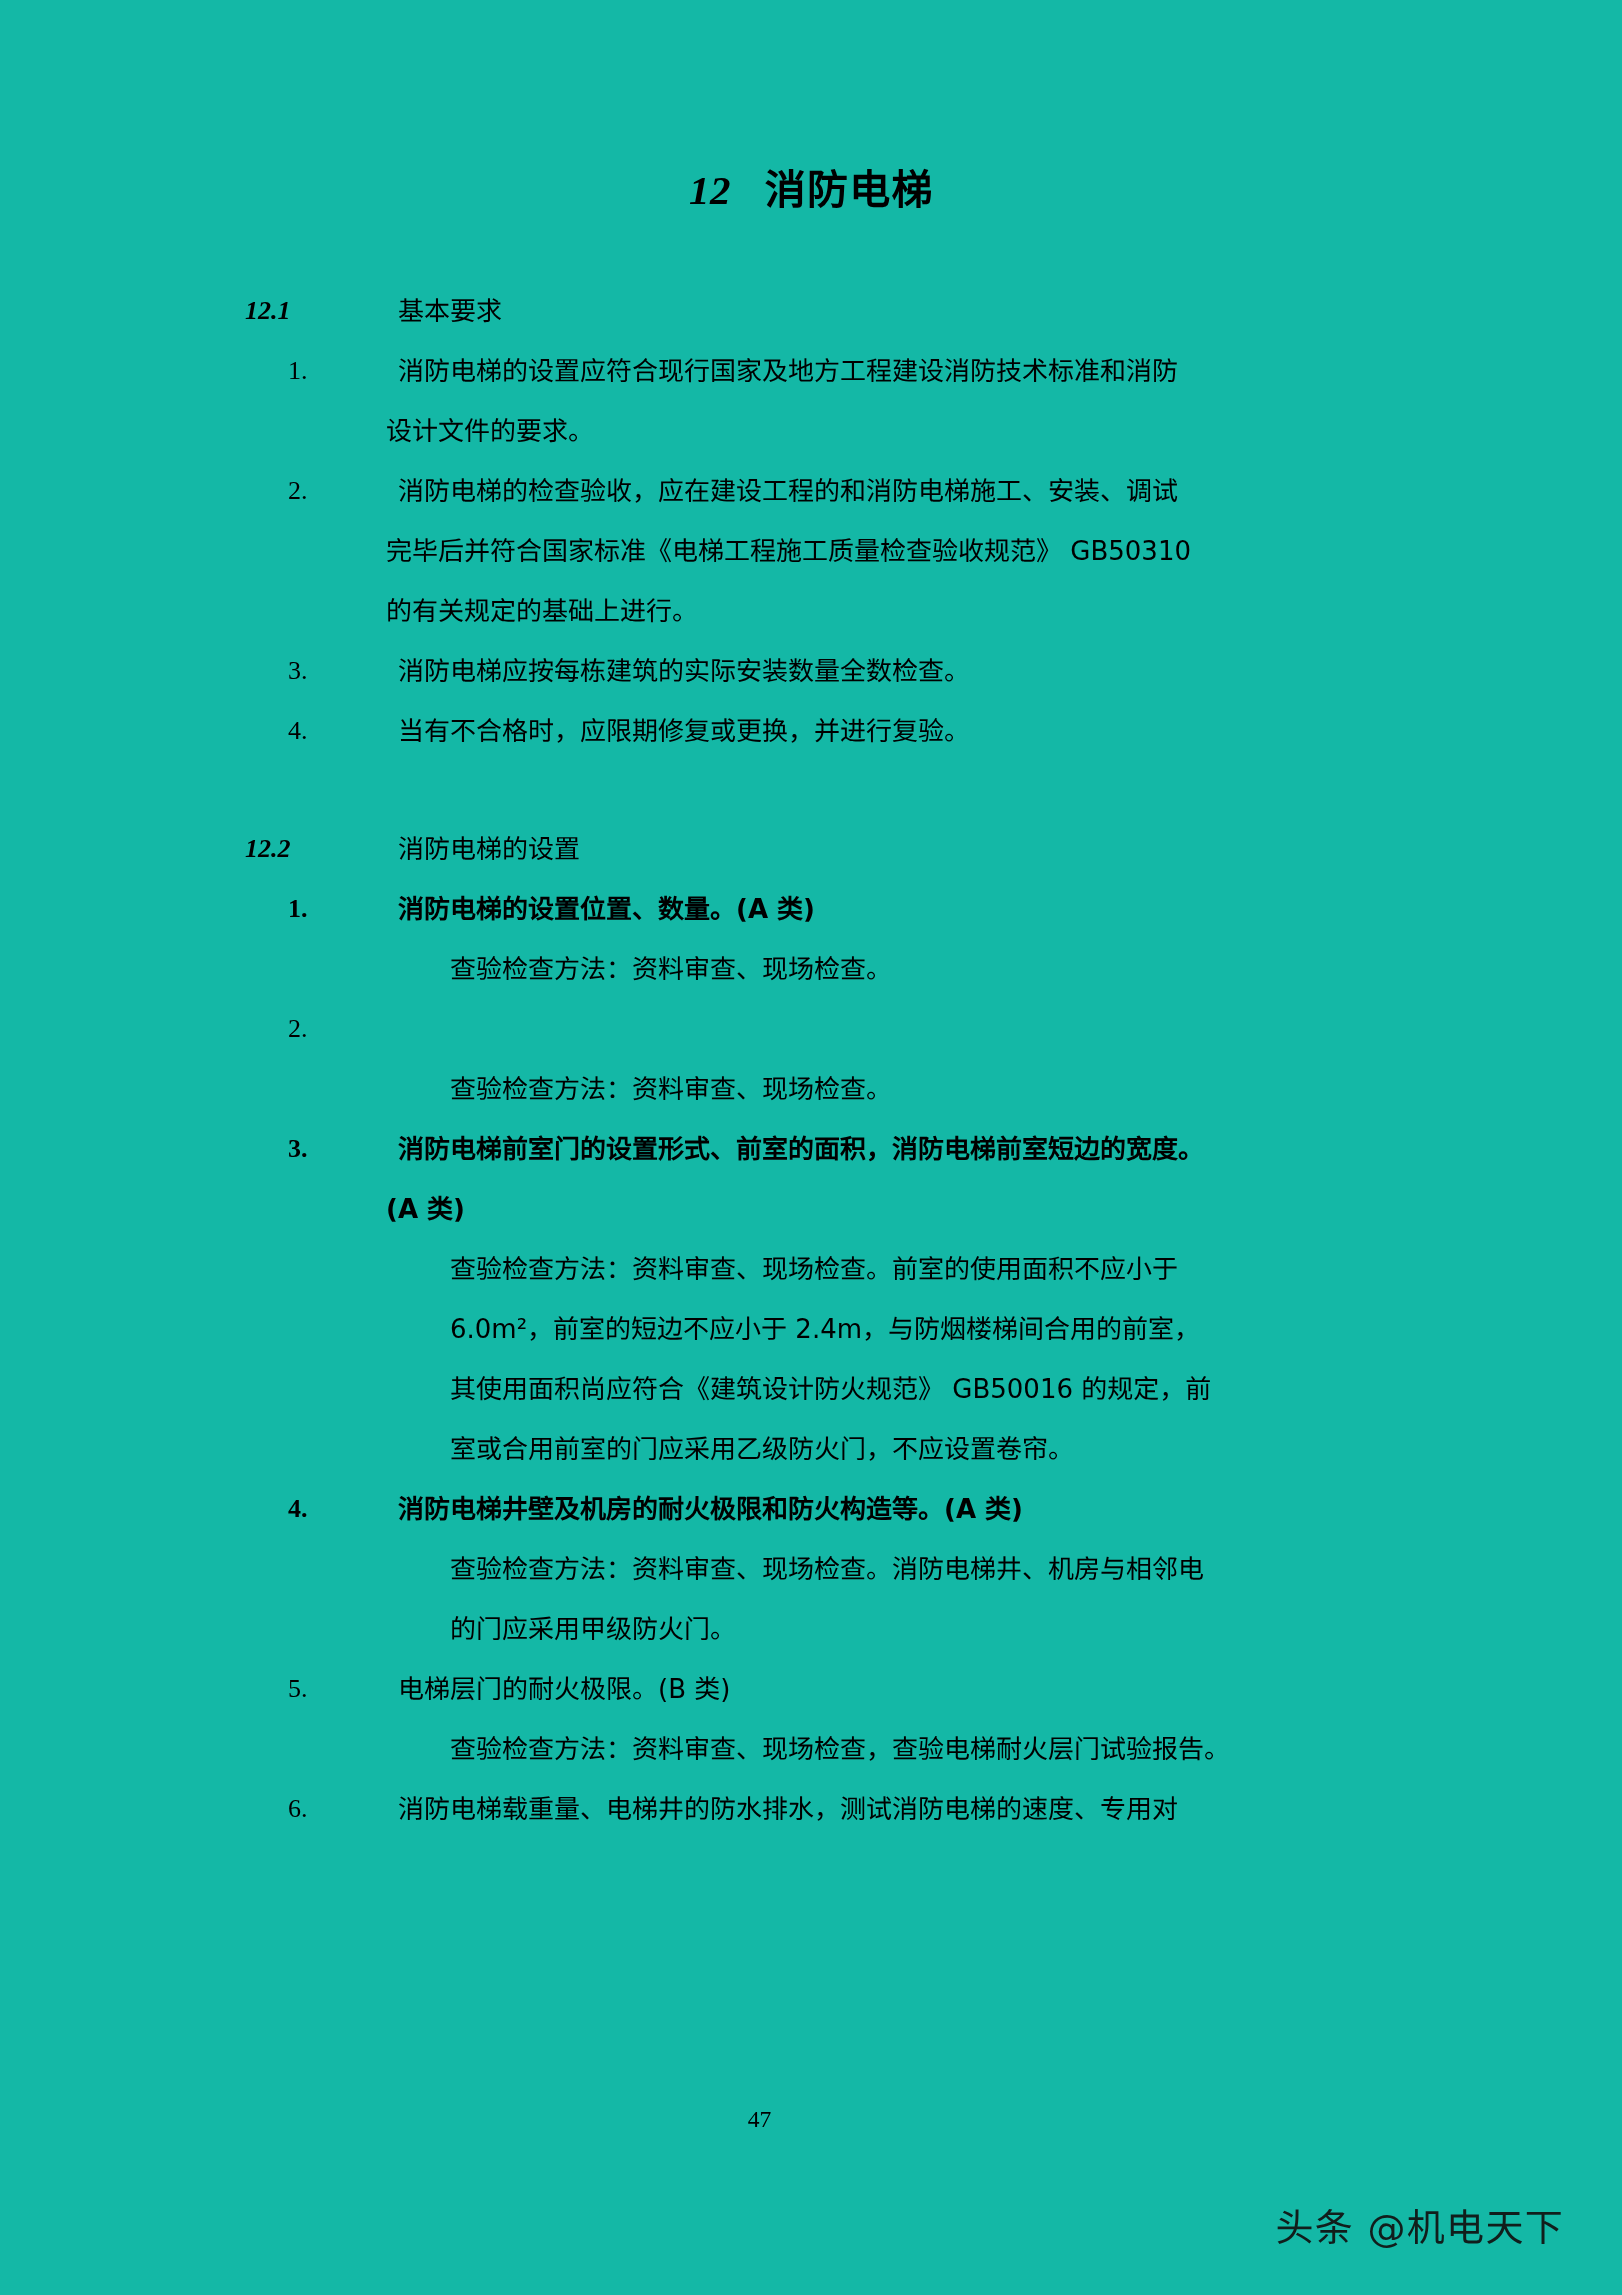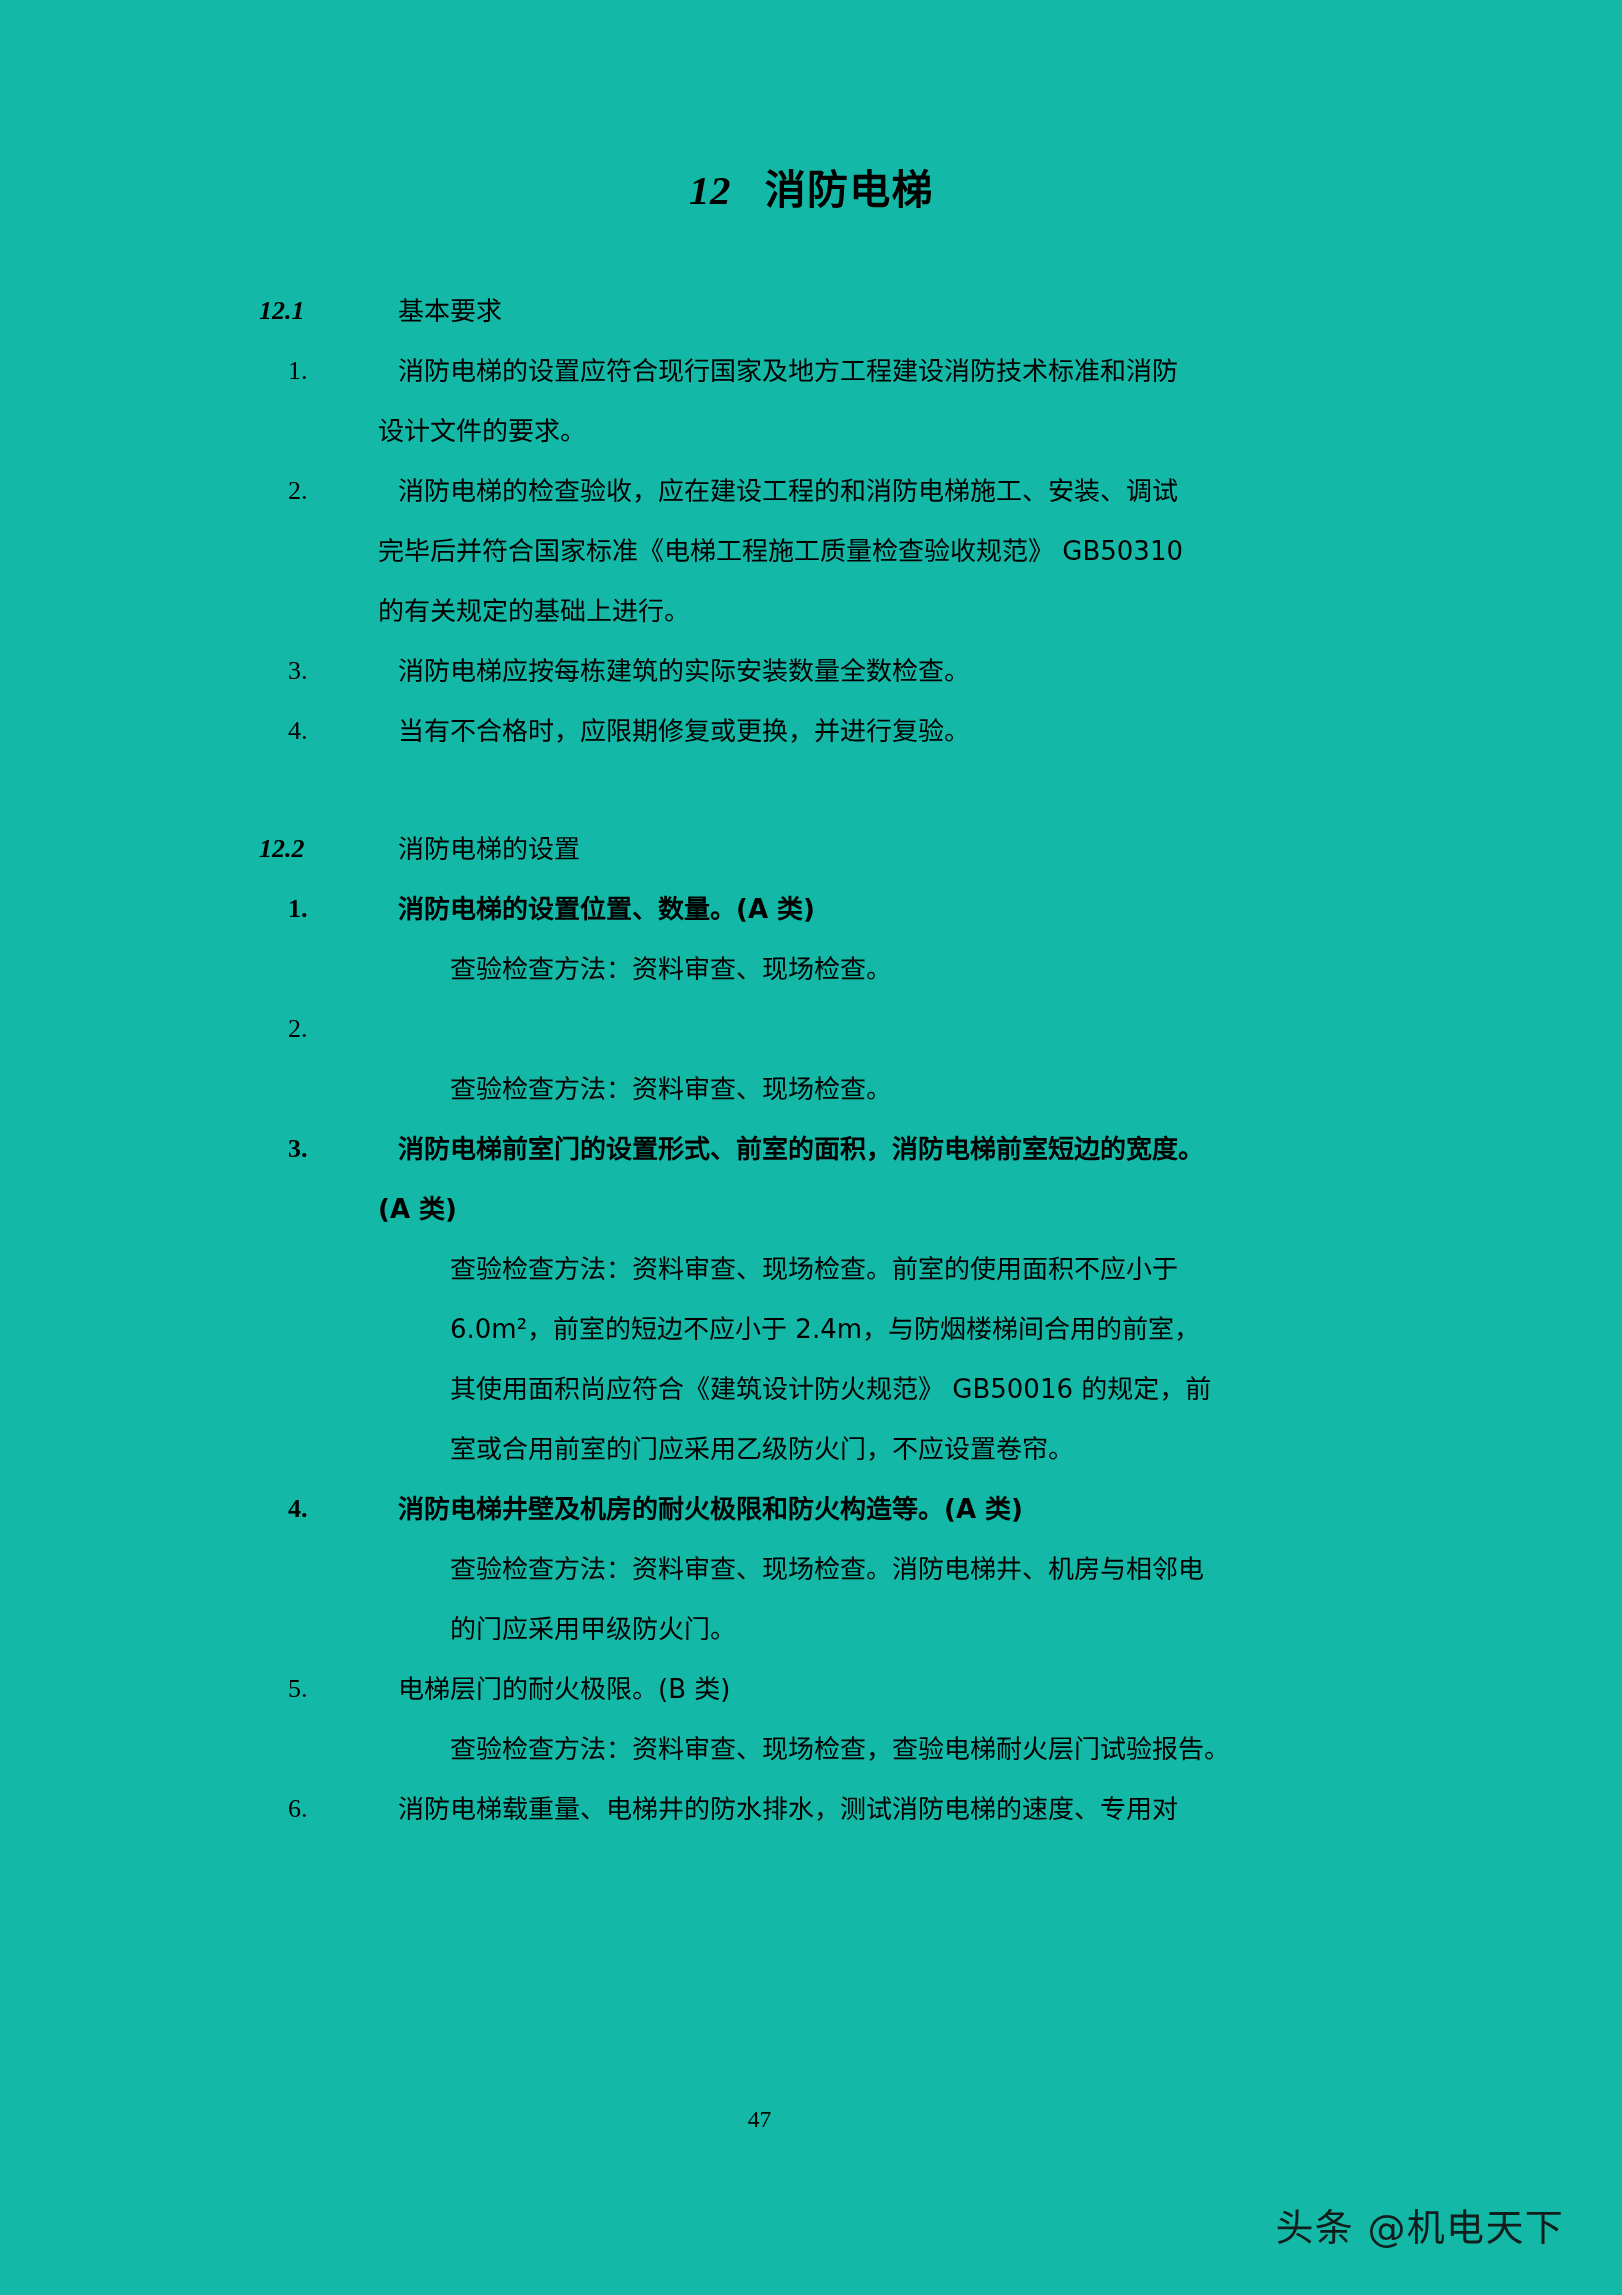--- a/index.html
+++ b/index.html
@@ -53,21 +53,21 @@
 
   .row {
     position: relative;
     display: block;
     min-height: 60px;
     line-height: 60px;
   }
 
   .sec-num {
     position: absolute;
-    left: 259px;
+    left: 245px;
     top: 0;
     font-style: italic;
     font-weight: 700;
     font-size: 26px;
     letter-spacing: 0px;
   }
   .item-num {
     position: absolute;
     left: 288px;
     top: 0;
@@ -81,21 +81,21 @@
     left: 398px;
     top: 0;
     font-size: 26px;
     font-family: "DejaVu Sans", "Liberation Sans", sans-serif;
     white-space: nowrap;
     letter-spacing: 0px;
   }
   .txt.bold { font-weight: 700; }
 
   
-  .txt.cont { left: 378px; }
+  .txt.cont { left: 386px; }
 
   
   .txt.method { left: 450px; }
   .txt.method-cont { left: 450px; }
 
   
   .page-number {
     position: absolute;
     left: 0;
     top: 2106px;

